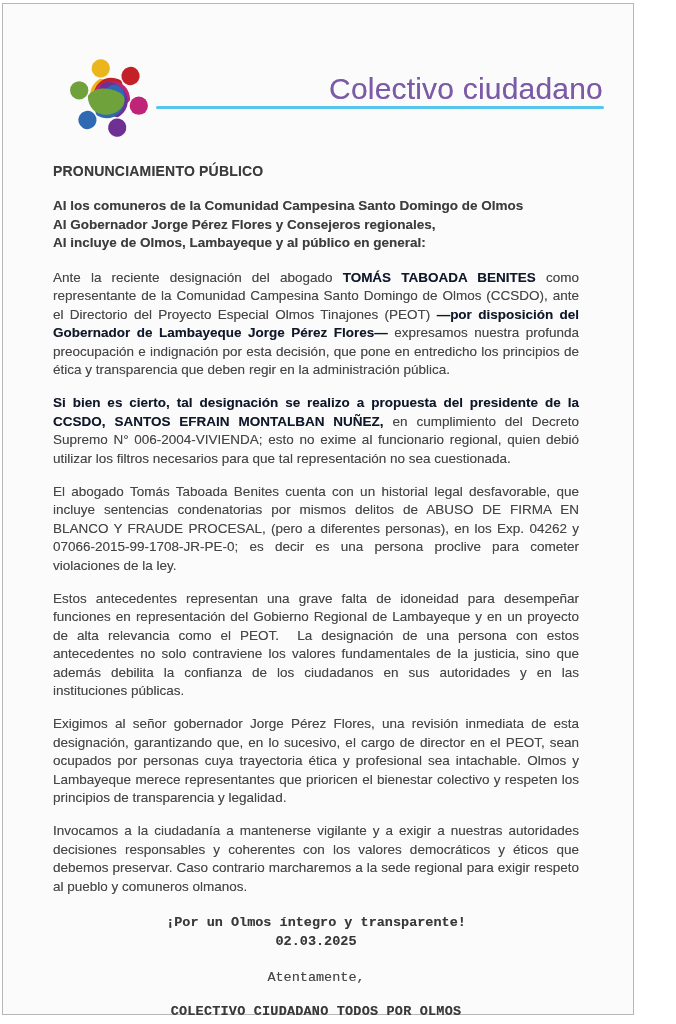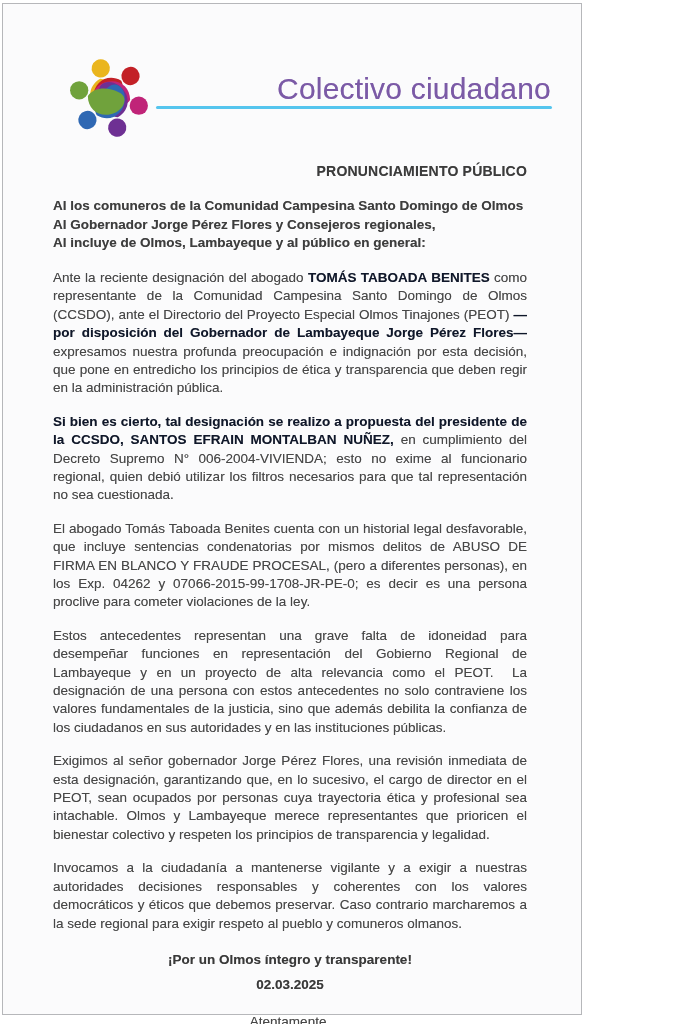--- a/index.html
+++ b/index.html
@@ -1,37 +1,37 @@
 <!DOCTYPE html>
 <html><head>
 <meta charset="utf-8">
 <style>
   html,body{margin:0;padding:0;background:#ffffff;}
   .canvas{position:relative;width:676px;height:1024px;background:#ffffff;overflow:hidden;
           font-family:"Liberation Sans", sans-serif;}
-  .sheet{position:absolute;left:2px;top:3px;width:580px;height:1012px;
+  .sheet{position:absolute;left:2px;top:3px;width:632px;height:1012px;
          background:#fbfbfc;border:1px solid #b6b7ba;box-sizing:border-box;}
   
   .letterhead{position:absolute;left:0;top:0;width:100%;height:150px;}
   .logo{position:absolute;left:56px;top:42px;width:100px;height:104px;}
   .orgname{position:absolute;right:30px;top:68px;font-size:30px;font-weight:400;
            letter-spacing:0.2px;text-shadow:0 0 .6px rgba(123,90,166,.55);}
   .rule{position:absolute;left:153px;right:29px;top:102px;height:3px;border-radius:2px;}
   
   .content{position:absolute;left:50px;right:54px;top:150px;color:#474747;
            font-size:13.5px;line-height:18.4px;
            text-shadow:0 0 .6px rgba(95,95,95,.55);}
-  .doc-title{margin:8px 0 0;text-align:right;font-size:14px;font-weight:bold;
+  .doc-title{margin:8px 0 0;text-align:left;font-size:14px;font-weight:bold;
              color:#3b3b3b;letter-spacing:.2px;}
   .addressees{margin-top:17px;font-weight:bold;color:#3d3d3d;line-height:18.5px;}
   .paras p{margin:15px 0 0;text-align:justify;}
   .paras p:first-child{margin-top:16px;}
   .b{font-weight:bold;color:#0f172a;}
   .closing{margin-top:18px;text-align:center;}
-  .closing p{margin:7px;}
+  .closing p{margin:0;font-family:Liberation Mono, monospace;}
   .slogan-date{font-weight:bold;color:#393939;}
   .salutation{margin-top:18px !important;}
   .signature{margin-top:16px !important;font-weight:bold;color:#393939;letter-spacing:.2px;}
 </style>
 </head>
 <body>
 
 <div class="canvas">
   <div class="sheet">
 

